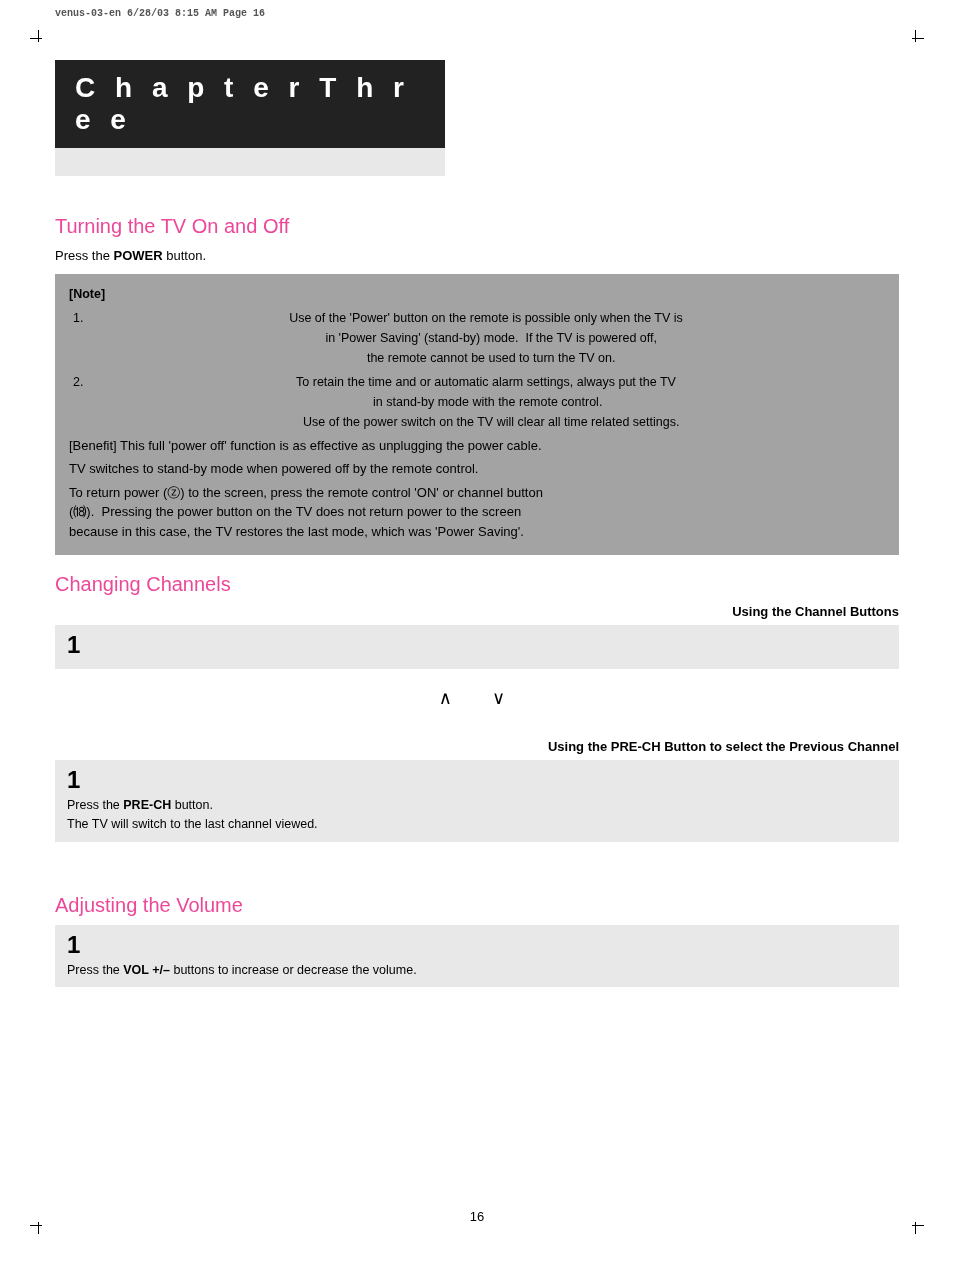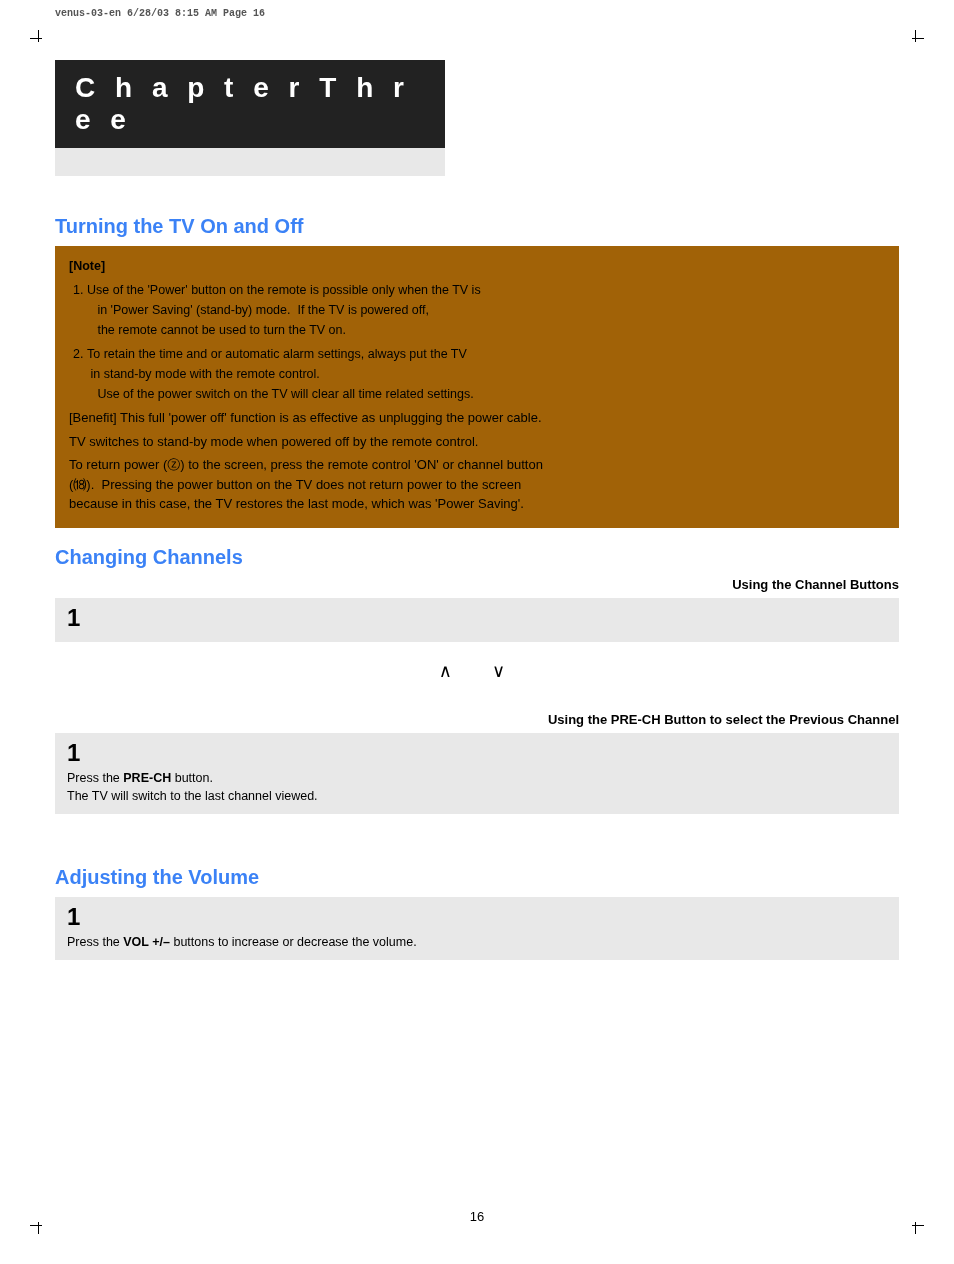--- a/index.html
+++ b/index.html
@@ -77,54 +77,55 @@
     
     .content {
       position: absolute;
       top: 215px;
       left: 55px;
       right: 55px;
     }
 
     .section-title {
       font-size: 20px;
-      font-weight: bold;
+      font-weight: normal;
       margin-bottom: 8px;
-      color: #3b82f6;
+      color: #ec4899;
     }
 
     .section-subtitle {
       font-size: 13px;
       font-weight: bold;
       margin-bottom: 6px;
       text-align: right;
     }
 
     p {
       font-size: 13px;
       margin-bottom: 4px;
       line-height: 1.5;
     }
 
     .note-box {
-      background: #a16207;
+      background: #a3a3a3;
       padding: 10px 14px;
       margin: 8px 0;
       font-size: 12.5px;
       line-height: 1.6;
     }
     .note-box .note-label {
       font-weight: bold;
       margin-bottom: 4px;
     }
     .note-box ol {
       padding-left: 18px;
     }
     .note-box ol li {
       margin-bottom: 4px;
+      text-align: center;
     }
 
     .step-box {
       background: #e8e8e8;
       padding: 8px 12px;
       margin-bottom: 10px;
     }
     .step-number {
       font-size: 24px;
       font-weight: bold;
@@ -171,20 +172,21 @@
   <div class="chapter-title-box">
     <span>C h a p t e r   T h r e e</span>
   </div>
   <div class="chapter-subtitle-box"></div>
 </div>
 
 <div class="content">
 
   <div>
     <div class="section-title">Turning the TV On and Off</div>
+    <p>Press the <strong>POWER</strong> button.</p>
 
     <div class="note-box">
       <div class="note-label">[Note]</div>
       <ol>
         <li>Use of the 'Power' button on the remote is possible only when the TV is<br>
           &nbsp;&nbsp;&nbsp;in 'Power Saving' (stand-by) mode.&nbsp; If the TV is powered off,<br>
           &nbsp;&nbsp;&nbsp;the remote cannot be used to turn the TV on.</li>
         <li>To retain the time and or automatic alarm settings, always put the TV<br>
           &nbsp;in stand-by mode with the remote control.<br>
           &nbsp;&nbsp;&nbsp;Use of the power switch on the TV will clear all time related settings.</li>

